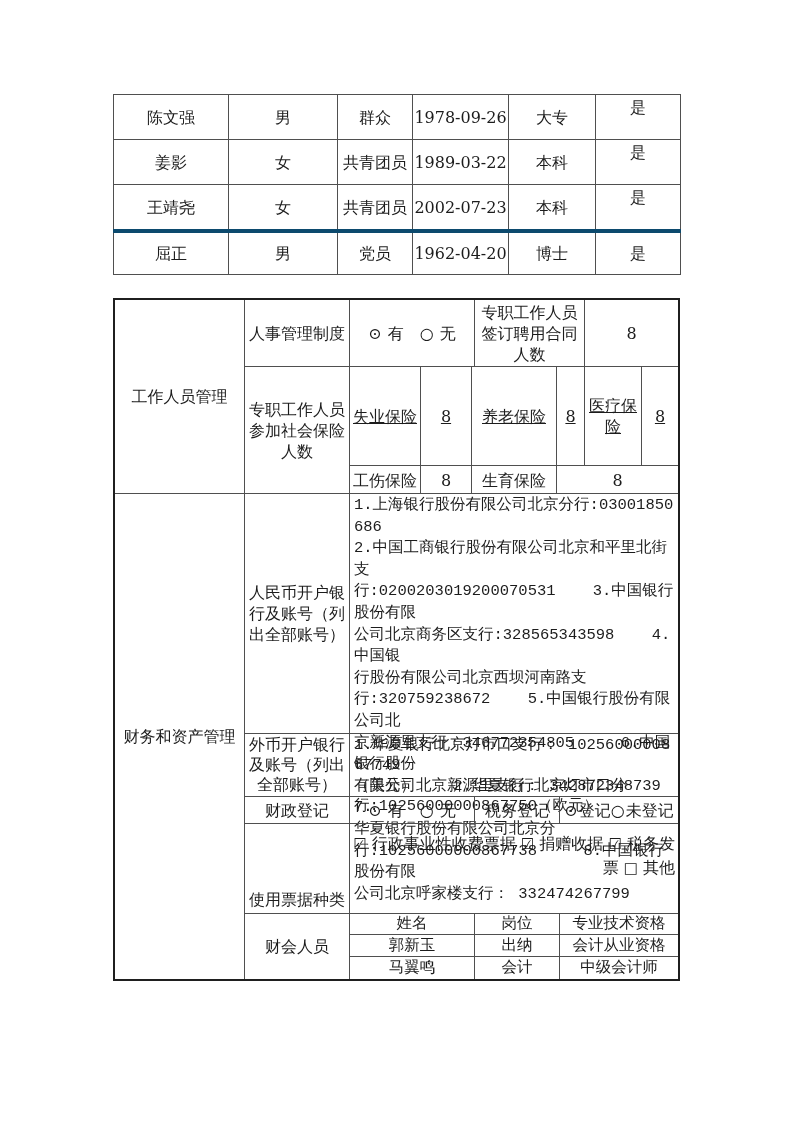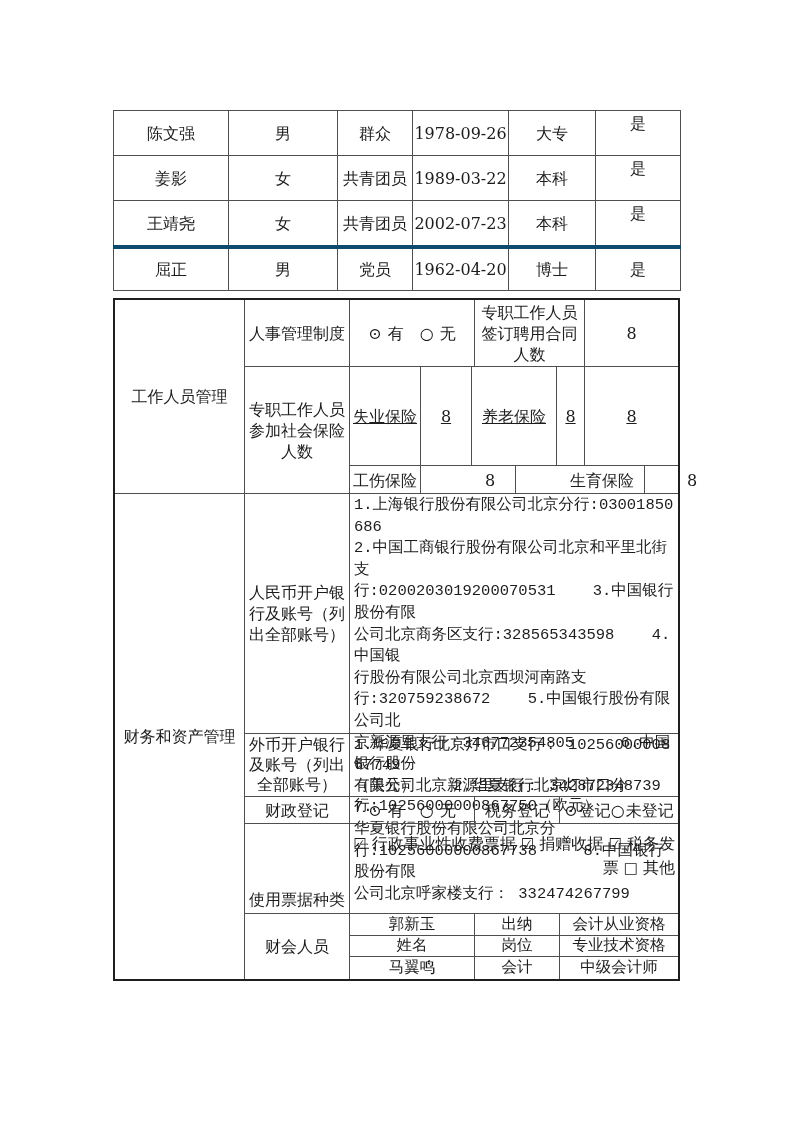--- a/index.html
+++ b/index.html
@@ -8,21 +8,21 @@
     --tc:#1c1c1c;
   }
   html,body{margin:0;padding:0;background:#e8e8e8;}
   .page{
     position:relative;width:794px;height:1123px;background:#ffffff;
     font-family:"DejaVu Serif","Liberation Serif",serif;color:var(--tc);
     overflow:hidden;margin:0 auto;
   }
 
   
-  .t1{position:absolute;left:113px;top:110px;border-collapse:collapse;table-layout:fixed;}
+  .t1{position:absolute;left:113px;top:94px;border-collapse:collapse;table-layout:fixed;}
   .t1 td{
     border:1px solid var(--bc);height:41px;padding:0;
     text-align:center;vertical-align:middle;font-size:16px;line-height:19px;
   }
   .t1 tr.sep td{border-top:4px solid #0c4a6e;}
   .t1 td.vtop{vertical-align:top;padding-top:3px;}
 
   
   .t2{
     position:absolute;left:113px;top:298px;width:567px;
@@ -41,21 +41,21 @@
     box-sizing:border-box;display:flex;align-items:center;justify-content:center;
     text-align:center;padding:1px 3px;min-width:0;
   }
   .w130{width:130px;flex:none;} .w105{width:105px;flex:none;}
   .w125{width:125px;flex:none;} .w110{width:110px;flex:none;}
   .w71{width:71px;flex:none;}   .w51{width:51px;flex:none;}
   .w85{width:85px;flex:none;}   .w28{width:28px;flex:none;}
   .w57{width:57px;flex:none;}   .fx{flex:1;}
 
   .h66{height:66px;flex:none;}  .h126{height:126px;flex:none;}
-  .h98{height:98px;flex:none;text-decoration:underline;}  .h28{height:28px;flex:none;gap:44px;}
+  .h98{height:98px;flex:none;text-decoration:underline;}  .h28{height:28px;flex:none;}
   .h239{height:239px;flex:none;}.h62{height:62px;flex:none;}
   .h26{height:26px;flex:none;}  .h89{height:89px;flex:none;}
   .h20{height:20px;flex:none;}  .h21{height:21px;flex:none;}
   .h22{height:22px;flex:none;}
 
   .wrapall{word-break:break-all;line-height:21px;}
   .tight{line-height:20px;}
   .bank{
     display:block;text-align:left;white-space:pre-wrap;word-break:break-all;
     font-size:15.5px;line-height:21.6px;padding:1px 4px;font-family:Liberation Mono, monospace;
@@ -141,20 +141,21 @@
           <div class="c fx">8</div>
         </div>
         <div class="hrow h126">
           <div class="c w105 wrapall">专职工作人员参加社会保险人数</div>
           <div class="vcol fx">
             <div class="hrow h98">
               <div class="c w71">失业保险</div>
               <div class="c w51">8</div>
               <div class="c w85">养老保险</div>
               <div class="c w28">8</div>
+              <div class="c w57">医疗保险</div>
               <div class="c fx">8</div>
             </div>
             <div class="hrow h28">
               <div class="c w71">工伤保险</div>
               <div class="c w51">8</div>
               <div class="c w85">生育保险</div>
               <div class="c fx">8</div>
             </div>
           </div>
         </div>
@@ -220,30 +221,30 @@
               <span class="ck"><span class="ckbox">☑</span> <span>捐赠收据</span></span>
               <span class="ck"><span class="ckbox">☑</span> <span>税务发票</span></span>
               <span class="ck"><span class="ckbox">□</span> <span>其他</span></span>
             </div>
           </div>
         </div>
 
         <div class="hrow">
           <div class="c w105">财会人员</div>
           <div class="vcol fx">
+            <div class="hrow h20">
+              <div class="c w125 small">姓名</div>
+              <div class="c w85 small">岗位</div>
+              <div class="c fx small">专业技术资格</div>
+            </div>
             <div class="hrow h21">
               <div class="c w125 small">郭新玉</div>
               <div class="c w85 small">出纳</div>
               <div class="c fx small">会计从业资格</div>
             </div>
-            <div class="hrow h20">
-              <div class="c w125 small">姓名</div>
-              <div class="c w85 small">岗位</div>
-              <div class="c fx small">专业技术资格</div>
-            </div>
             <div class="hrow h22">
               <div class="c w125 small">马翼鸣</div>
               <div class="c w85 small">会计</div>
               <div class="c fx small">中级会计师</div>
             </div>
           </div>
         </div>
 
       </div>
     </div>

